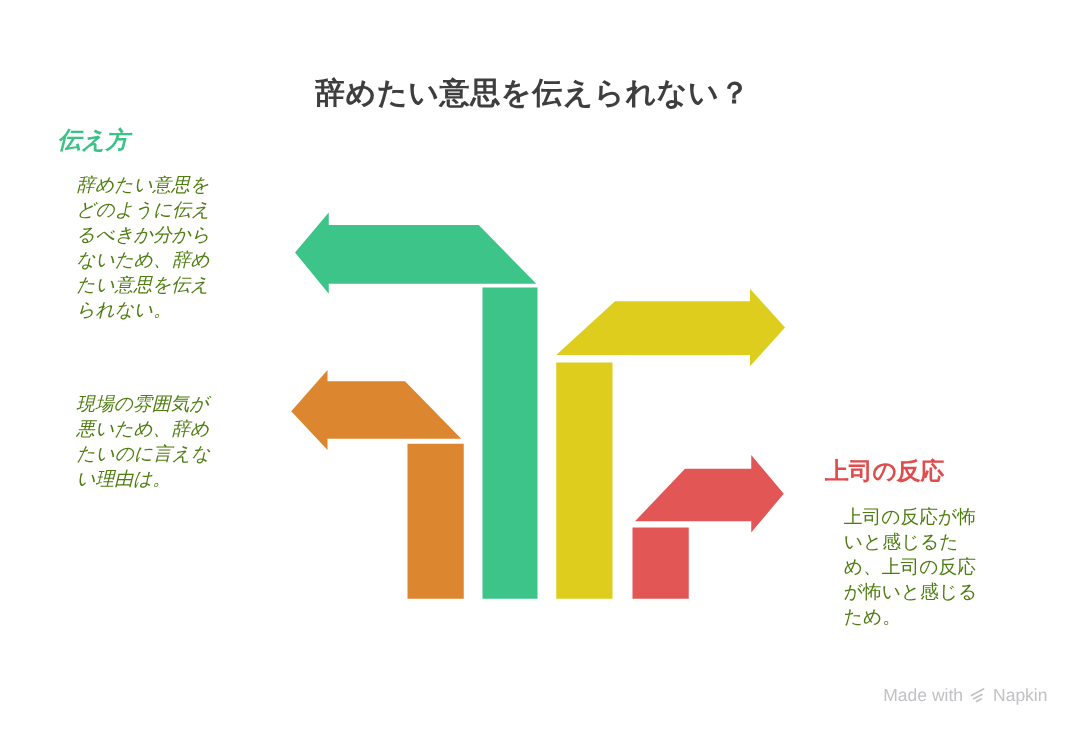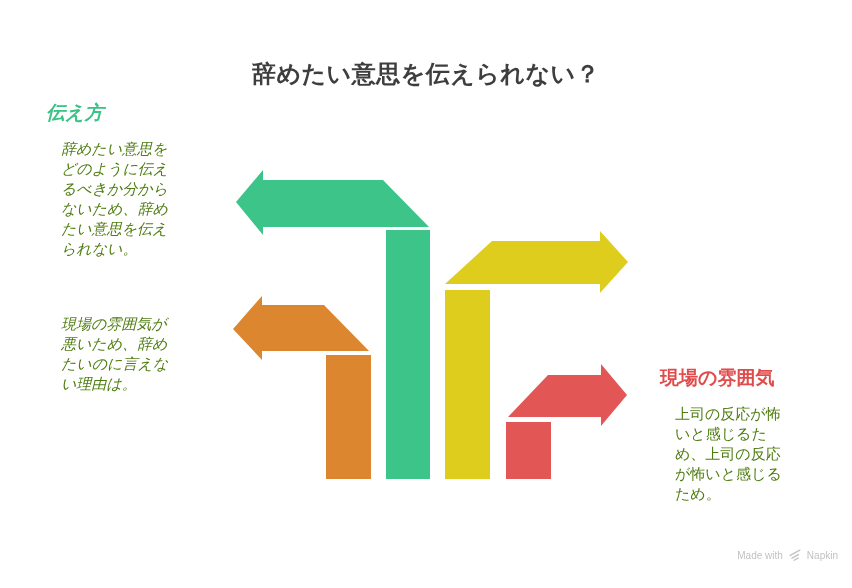--- a/index.html
+++ b/index.html
@@ -44,21 +44,21 @@
 
   #block-tsutaekata { left: 46px;  top: 101px; }
   #block-genba      { left: 46px;  top: 299px; }
   #block-timing     { left: 660px; top: 163px; }
   #block-joshi      { left: 660px; top: 366px; }
 
   .watermark {
     position: absolute;
     right: 14px; top: 548px;
     display: flex; align-items: center; gap: 5px;
-    font-size: 10px;
+    font-size: 14px;
     color: #c2c2c6;
     text-decoration: none;
     cursor: pointer;
   }
   .watermark svg { display: block; }
 </style>
 </head>
 <body>
 
 <div class="canvas">
@@ -92,21 +92,21 @@
     <h2 style="color: rgb(59, 194, 135);">伝え方</h2>
     <p>辞めたい意思をどのように伝えるべきか分からないため、辞めたい意思を伝えられない。</p>
   </div>
 
   <div class="block block-left" id="block-genba">
     <p>現場の雰囲気が悪いため、辞めたいのに言えない理由は。</p>
   </div>
 
 
   <div class="block block-right" id="block-joshi">
-    <h2 style="color: rgb(224, 75, 75);">現場の雰囲気</h2>
+    <h2 style="color: rgb(224, 75, 75);">上司の反応</h2>
     <p>上司の反応が怖いと感じるため、上司の反応が怖いと感じるため。</p>
   </div>
 
   <a class="watermark">
     <span>Made with</span>
     <svg width="14" height="14" viewBox="0 0 16 16">
       <path d="M2.5 8.5 L13.5 2.5" stroke="#c2c2c6" stroke-width="1.6" fill="none" stroke-linecap="round"></path>
       <path d="M4.5 11.5 L12 7.5" stroke="#c2c2c6" stroke-width="1.6" fill="none" stroke-linecap="round"></path>
       <path d="M7 14 L11.5 11.5" stroke="#c2c2c6" stroke-width="1.6" fill="none" stroke-linecap="round"></path>
     </svg>

